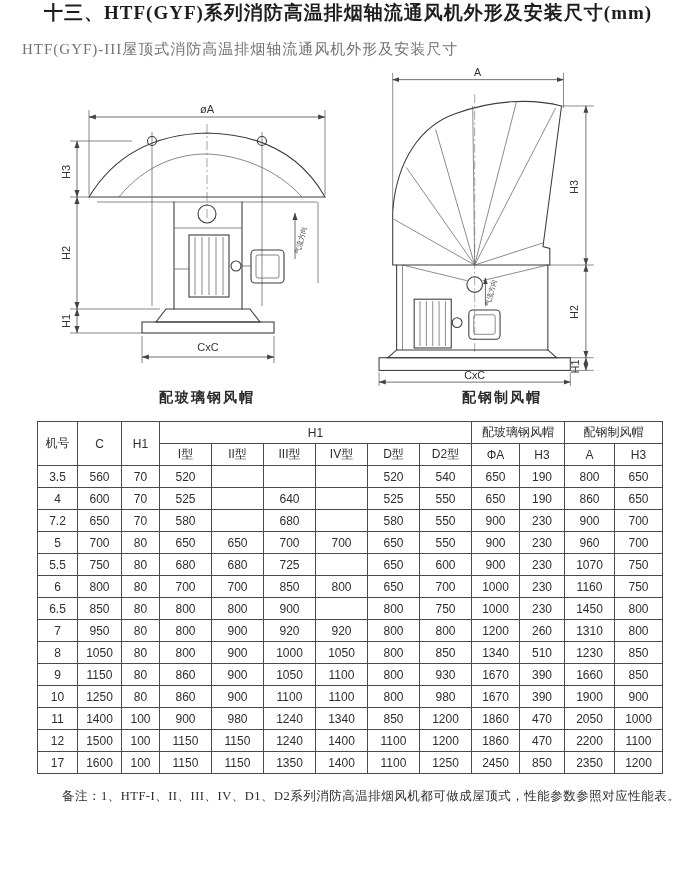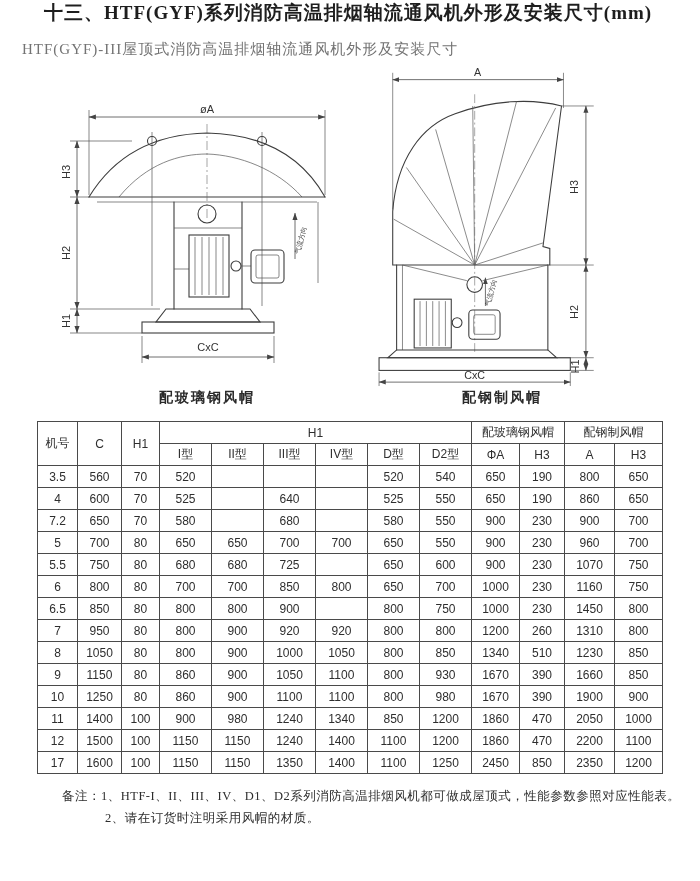--- a/index.html
+++ b/index.html
@@ -41,20 +41,21 @@
     font-family:"Liberation Sans","DejaVu Sans",sans-serif;
   }
   .dim-table th, .dim-table td {
     border:1px solid #4a4a4a; font-size:12px; font-weight:normal;
     text-align:center; vertical-align:middle; padding:0; height:22px; color:#2e2e2e;
   }
   .dim-table thead th { height:22px; }
   .notes {
     margin:12px 0 0 40px; font-size:12.5px; line-height:1.75; color:#2d2d2d;
     letter-spacing:0.5px;
+    text-align:center;
   }
   .notes .note-line { white-space:nowrap; }
   .notes .indent { padding-left:43px; }
 </style>
 </head>
 <body>
 
 <div class="page">
 
   <div class="doc-title">十三、HTF(GYF)系列消防高温排烟轴流通风机外形及安装尺寸(mm)</div>
@@ -451,16 +452,15 @@
           <td>2450</td>
           <td>850</td>
           <td>2350</td>
           <td>1200</td>
         </tr>
       </tbody>
   </table>
 
   <div class="notes">
     <div class="note-line"><span>备注：</span><span>1、HTF-I、II、III、IV、D1、D2系列消防高温排烟风机都可做成屋顶式，性能参数参照对应性能表。</span></div>
-    <div class="note-line indent"><span>2、请在订货时注明采用风帽的材质。</span></div>
   </div>
 
 </div>
 
 </body></html>

